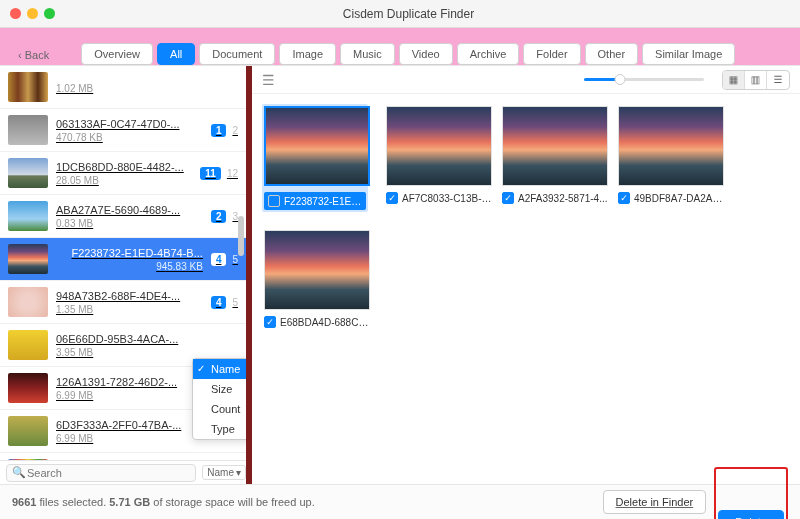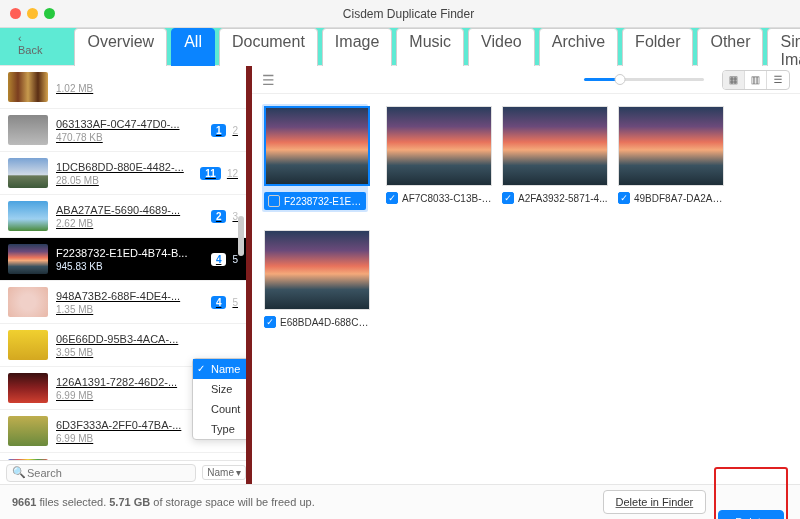--- a/index.html
+++ b/index.html
@@ -6,31 +6,31 @@
 body { background: #f0f0f0; width: 800px; height: 519px; overflow: hidden; position: relative; }
 
 .titlebar { height: 28px; background: #f5f5f5; display: flex; align-items: center; padding: 0 10px; border-bottom: 1px solid #ddd; position: relative; }
 .traffic { display: flex; gap: 6px; }
 .traffic span { width: 11px; height: 11px; border-radius: 50%; display: inline-block; }
 .t-close { background: #ff5f56; }
 .t-min { background: #ffbd2e; }
 .t-max { background: #27c93f; }
 .title { position: absolute; left: 0; right: 0; text-align: center; font-size: 12px; color: #444; pointer-events: none; padding-left: 17px; }
 
-.toolbar { height: 38px; background: #5eead4; border-bottom: 1px solid #e6e6e6; display: flex; align-items: flex-start; padding: 0 12px; gap: 6px; }
+.toolbar { height: 38px; background: #f9a8d4; border-bottom: 1px solid #e6e6e6; display: flex; align-items: flex-end; padding: 0 12px; gap: 6px; }
 .back-btn { font-size: 11px; color: #666; padding: 4px 6px; cursor: pointer; }
-.segbtn { background: #fff; border: 1px solid #d0d0d0; border-radius: 4px; padding: 4px 12px; font-size: 16px; color: #555; cursor: pointer; }
+.segbtn { background: #fff; border: 1px solid #d0d0d0; border-radius: 4px; padding: 4px 12px; font-size: 11px; color: #555; cursor: pointer; }
 .segbtn.active { background: #0a84ff; color: #fff; border-color: #0a84ff; }
 
 .content { display: flex; height: 418px; }
 
 .sidebar { width: 252px; border-right: 6px solid #7f1d1d; background: #fff; overflow: hidden; position: relative; text-decoration: underline; }
 .sidebar-list { height: 100%; overflow-y: auto; }
 .row { display: flex; align-items: center; padding: 6px 8px; border-bottom: 1px solid #f0f0f0; gap: 8px; cursor: pointer; }
-.row.selected { background: #000000; color: #fff; }
+.row.selected { background: #3b82f6; color: #fff; text-align: right; }
 .row .thumb { width: 40px; height: 30px; border-radius: 2px; flex-shrink: 0; background-size: cover; background-position: center; }
 .row .info { flex: 1; min-width: 0; }
 .row .name { font-size: 11px; white-space: nowrap; overflow: hidden; text-overflow: ellipsis; color: #333; }
 .row.selected .name { color: #fff; }
 .row .size { font-size: 10px; color: #999; margin-top: 2px; }
 .row.selected .size { color: #e0eeff; }
 .row .counts { display: flex; gap: 6px; align-items: center; font-size: 10px; }
 .badge { background: #0a84ff; color: #fff; border-radius: 3px; padding: 1px 5px; font-size: 10px; font-weight: 600; }
 .row.selected .badge { background: #fff; color: #0a84ff; }
 .count2 { color: #bbb; font-size: 10px; }
@@ -145,21 +145,21 @@
           </div>
           <div class="counts">
             <span class="badge">11</span>
             <span class="count2">12</span>
           </div>
         </div>
         <div class="row">
           <div class="thumb g-balloon"></div>
           <div class="info">
             <div class="name">ABA27A7E-5690-4689-...</div>
-            <div class="size">2.62 MB</div>
+            <div class="size">0.83 MB</div>
           </div>
           <div class="counts">
             <span class="badge">2</span>
             <span class="count2">3</span>
           </div>
         </div>
         <div class="row selected">
           <div class="thumb g-sunset"></div>
           <div class="info">
             <div class="name">F2238732-E1ED-4B74-B...</div>

